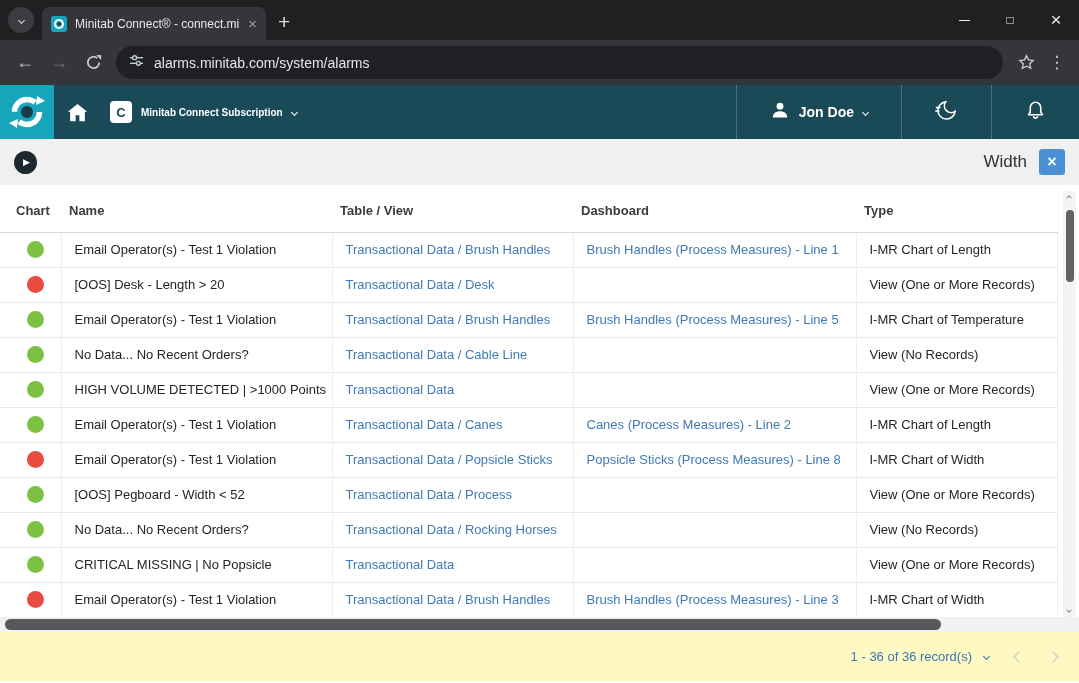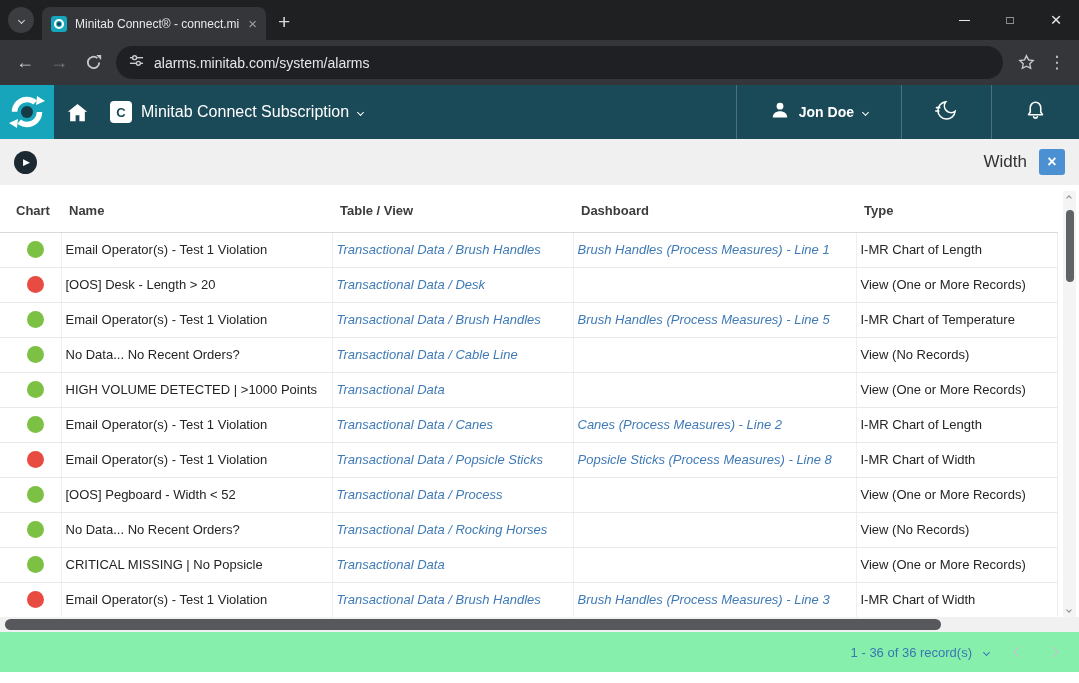--- a/index.html
+++ b/index.html
@@ -36,53 +36,53 @@
   .nav-btn.dots { font-size:17px; width:28px; }
   .urlbar { flex:1; height:33px; background:#1f2023; border-radius:17px; display:flex; align-items:center; padding:0 13px; gap:10px; margin:0 6px; cursor:text; }
   .url-text { color:#e4e6e8; font-size:14px; }
 
   
   .app-header { height:54px; background:#1a4a58; display:flex; align-items:stretch; color:#fff; }
   .logo { width:54px; height:54px; background:#16a5ba; display:flex; align-items:center; justify-content:center; cursor:pointer; flex:0 0 auto; }
   .home-btn { width:46px; display:flex; align-items:center; justify-content:center; cursor:pointer; }
   .subscription { display:flex; align-items:center; gap:9px; padding:0 10px; cursor:pointer; }
   .c-badge { width:22px; height:22px; background:#ffffff; color:#1a4a58; border-radius:4px; display:flex; align-items:center; justify-content:center; font-weight:bold; font-size:13px; }
-  .sub-label { font-size:16px; font-weight:normal; }
+  .sub-label { font-size:10px; font-weight:bold; }
   .header-right { margin-left:auto; display:flex; align-items:stretch; }
   .header-sec { display:flex; align-items:center; gap:9px; padding:0 33px; border-left:1px solid rgba(255,255,255,0.22); cursor:pointer; }
   .user-name { font-size:14px; font-weight:bold; }
 
   
   .sub-header { height:46px; background:#f0f0f1; display:flex; align-items:center; padding:0 14px; }
   .play-btn { width:23px; height:23px; border-radius:50%; background:#1c2930; display:flex; align-items:center; justify-content:center; cursor:pointer; }
   .play-glyph { color:#fff; font-size:9px; line-height:1; margin-left:2px; }
   .spacer { flex:1; }
   .panel-title { font-size:17px; color:#333; margin-right:12px; }
   .panel-close { width:26px; height:26px; border-radius:3px; background:#4a90d2; color:#fff; display:flex; align-items:center; justify-content:center; font-size:16px; font-weight:bold; cursor:pointer; }
 
   
   .content { position:relative; height:498px; background:#fff; }
   table.alarms-table { position:absolute; top:0; left:0; width:1057px; table-layout:fixed; border-collapse:collapse; }
   th { height:47px; text-align:left; vertical-align:bottom; padding:0 8px 14px 8px; font-size:13px; font-weight:bold; color:#3c3c3c; border-bottom:1px solid #d9d9d9; white-space:nowrap; }
   th.th-status { padding-left:16px; }
-  td { height:35px; font-size:13px; color:#252525; border-bottom:1px solid #e9e9e9; border-right:1px solid #efefef; padding:0 4px; white-space:nowrap; overflow:hidden; vertical-align:middle; }
+  td { height:35px; font-size:13px; color:#252525; border-bottom:1px solid #e9e9e9; border-right:1px solid #efefef; padding:0 13px; white-space:nowrap; overflow:hidden; vertical-align:middle; }
   td.td-status { padding-left:27px; }
   .dot { display:inline-block; width:17px; height:17px; border-radius:50%; vertical-align:middle; }
-  a.link { color:#3f7ab6; font-style:italic; text-decoration:none; cursor:pointer; }
+  a.link { color:#3f7ab6; text-decoration:none; cursor:pointer; }
 
   
   .vscroll { position:absolute; top:6px; right:3px; width:13px; height:426px; background:#f4f4f4; border-radius:2px; }
   .vscroll .up { position:absolute; top:5px; left:3.5px; color:#8a8d91; }
   .vscroll .down { position:absolute; bottom:5px; left:3.5px; color:#8a8d91; }
   .vthumb { position:absolute; top:19px; left:2.5px; width:8px; height:72px; background:#5f6366; border-radius:4px; cursor:grab; }
   .hscroll { position:absolute; top:432px; left:0; width:1079px; height:15px; background:#f1f1f1; }
   .hthumb { position:absolute; top:2px; left:5px; width:936px; height:11px; background:#56585c; border-radius:6px; cursor:grab; }
 
   
-  .footer { position:absolute; top:447px; left:0; right:0; height:40px; display:flex; align-items:center; justify-content:flex-end; padding-right:22px; gap:26px; background:#86efac; }
+  .footer { position:absolute; top:447px; left:0; right:0; height:49px; display:flex; align-items:center; justify-content:flex-end; padding-right:22px; gap:26px; background:#fef9c3; }
   .records { display:flex; align-items:center; gap:12px; color:#3a76b5; font-size:13px; cursor:pointer; }
 </style>
 </head>
 <body>
 
 <div class="window">
 
   <div class="titlebar">
     <div class="tab-search">
       <span class="chev small"></span>

